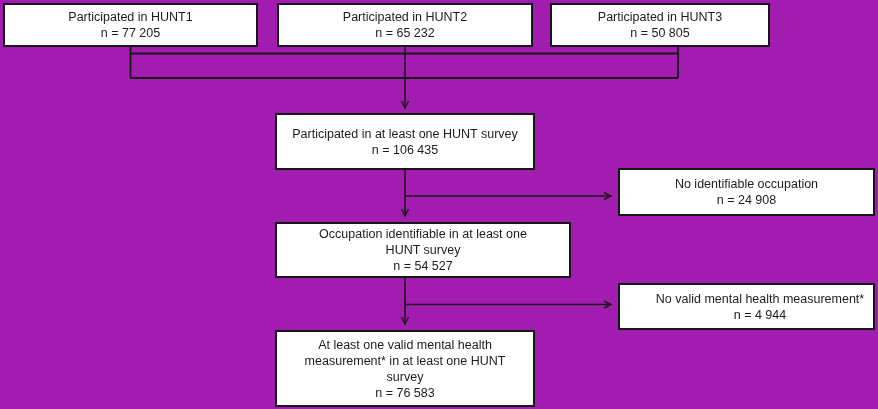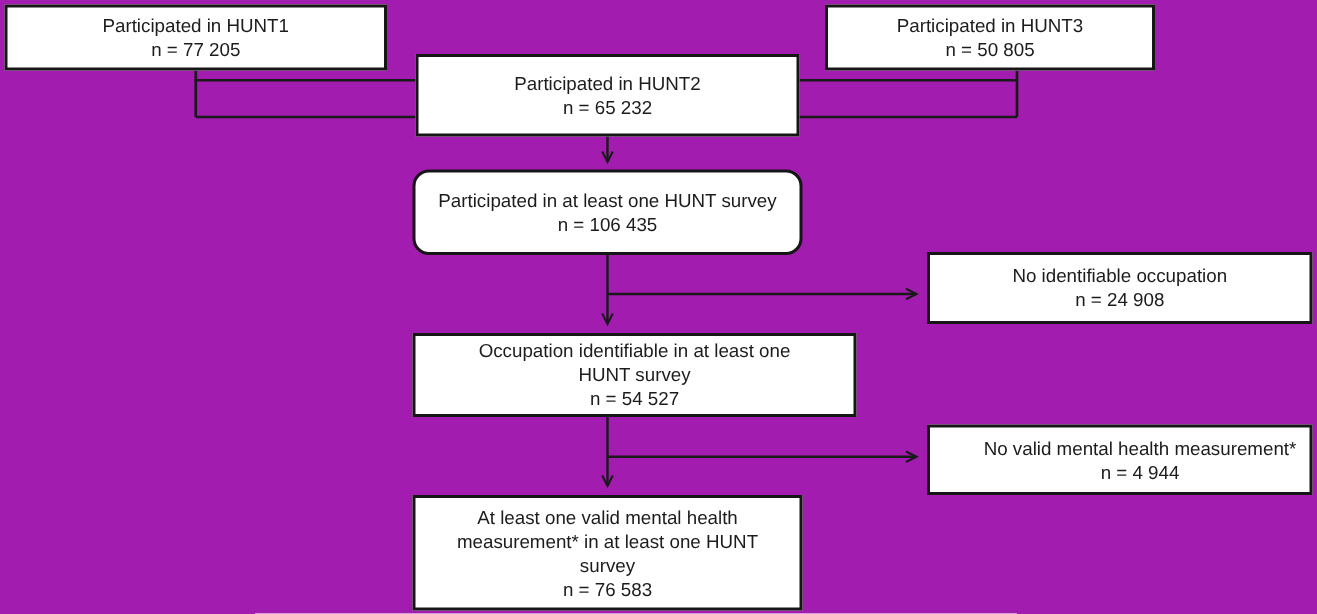--- a/index.html
+++ b/index.html
@@ -29,23 +29,23 @@
     white-space:nowrap;
     color:#1c1c1c;
   }
   svg.connectors{
     position:absolute;
     left:0;top:0;
     z-index:1;
   }
   
   #box-hunt1   {left:3px;   top:3px;   width:255px; height:44px;}
-  #box-hunt2   {left:277px; top:3px;   width:256px; height:55px;margin-top:33px;}
+  #box-hunt2   {left:277px; top:3px;   width:256px; height:44px;}
   #box-hunt3   {left:550px; top:3px;   width:220px; height:44px;}
-  #box-any     {left:275px; top:113px; width:260px; height:57px;border-radius:11px;}
+  #box-any     {left:275px; top:113px; width:260px; height:57px;}
   #box-occ     {left:275px; top:222px; width:296px; height:56px;}
   #box-valid   {left:275px; top:330px; width:260px; height:77px;text-align:right;}
   #box-noocc   {left:618px; top:168px; width:257px; height:48px;}
   #box-novalid {left:618px; top:283px; width:257px; height:47px;padding-left:27px;}
 </style>
 </head>
 <body>
 
 <div class="canvas">
 

